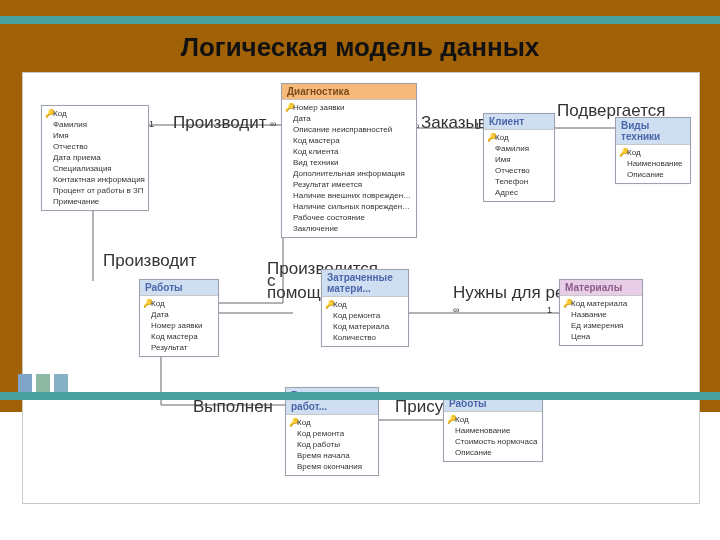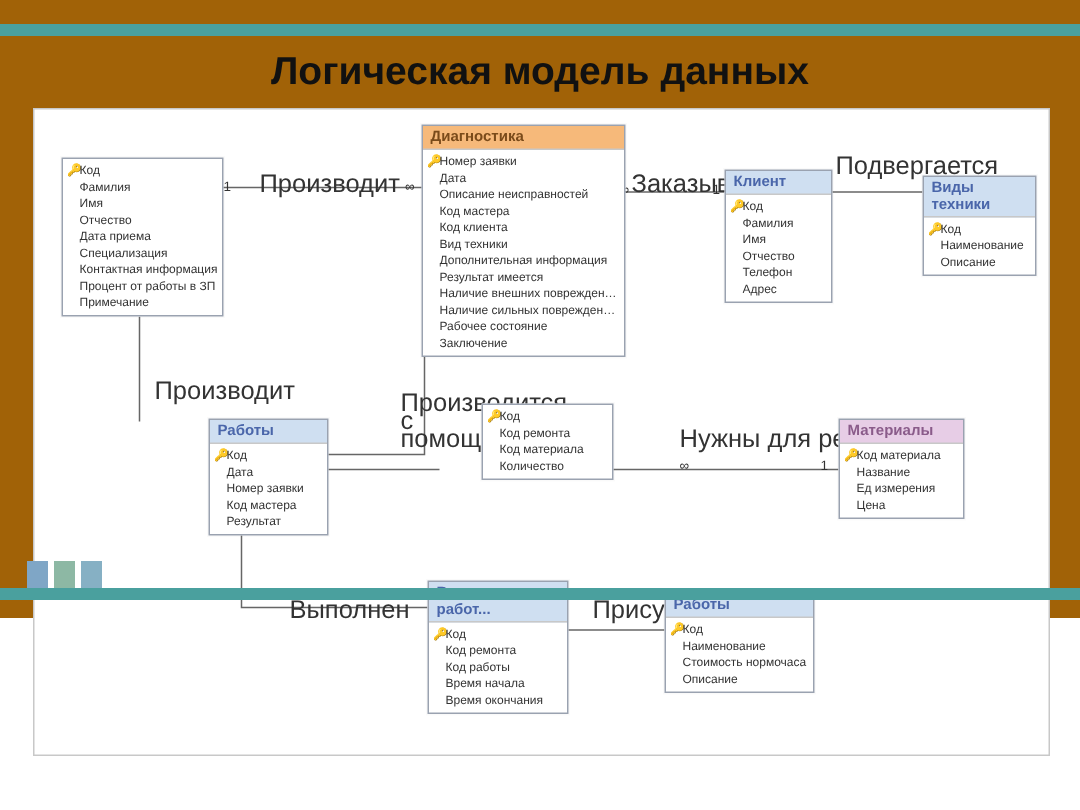--- a/index.html
+++ b/index.html
@@ -226,20 +226,21 @@
             <span class="fld">Код мастера</span>
           </div>
         <div class="row">
             <span class="key"></span>
             <span class="fld">Результат</span>
           </div>
       </div>
     </div>
 
     <div class="entity" style="left:298px;top:196px;width:86px">
+      <div class="ehdr hdr-blue">Затраченные матери...</div>
       <div class="ebody">
         <div class="row">
             <span class="key">🔑</span>
             <span class="fld">Код</span>
           </div>
         <div class="row">
             <span class="key"></span>
             <span class="fld">Код ремонта</span>
           </div>
         <div class="row">

